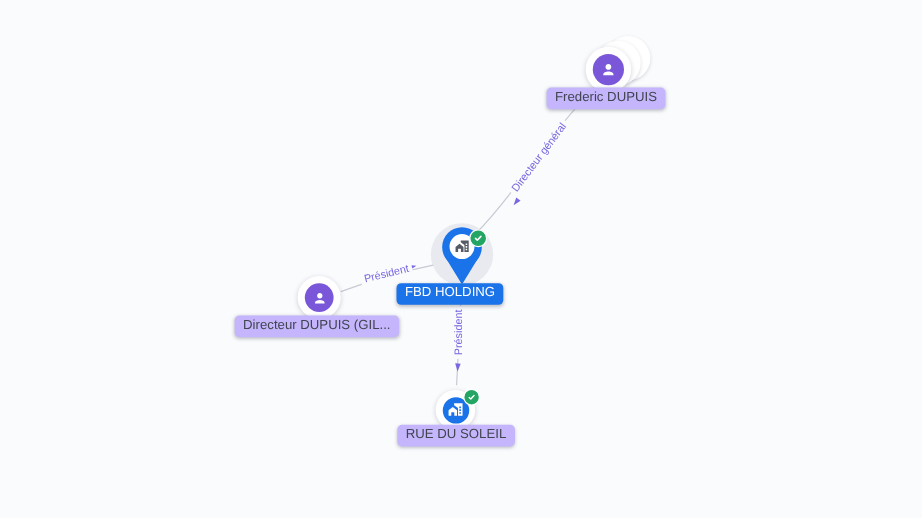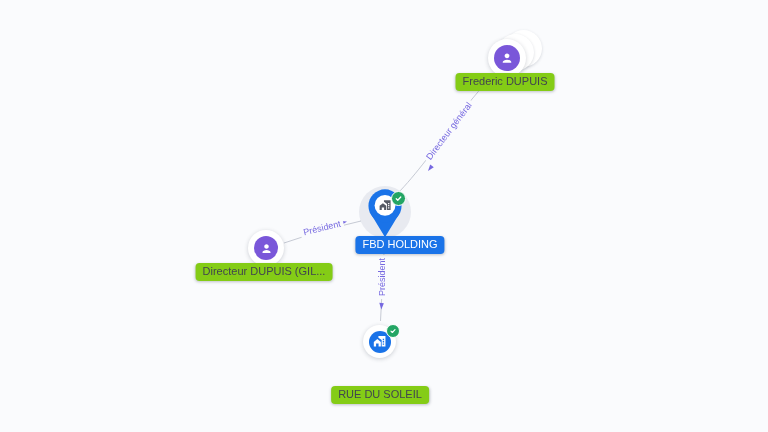--- a/index.html
+++ b/index.html
@@ -27,21 +27,21 @@
   }
   .inner-avatar { border-radius:50%; display:flex; align-items:center; justify-content:center; }
   .avatar-person { background:#7a57d9; }
   .avatar-company { background:#1a73e8; }
   .badge {
     position:absolute; background:#23a564; border:1.5px solid #fff; border-radius:50%;
     display:flex; align-items:center; justify-content:center; z-index:5;
   }
   .label-pill {
     position:absolute; z-index:4; transform:translateX(-50%);
-    background:#84cc16; color:#41454f; font-size:11px; line-height:13px;
+    background:#c4b5fd; color:#41454f; font-size:11px; line-height:13px;
     padding:2px 7px 3px 7px; border-radius:4px; white-space:nowrap;
     box-shadow:0 1px 3px rgba(40,50,70,0.28); cursor:pointer;
   }
   .label-pill.primary { background:#1a73e8; color:#fff; }
   svg { display:block; }
 </style>
 </head>
 <body>
 
 <div class="canvas">
@@ -71,21 +71,21 @@
       <g transform="translate(15.5,13) scale(0.54)" fill="#565a64">
         <path fill-rule="evenodd" d="M10 2h13v19h-7V9.4L10 5V2zm8 5h2.5v2.5H18V7zm0 4.3h2.5v2.5H18v-2.5zm0 4.4h2.5v2.5H18v-2.5zM1.5 21v-8.3L8 7.5l6.5 5.2V21h-4.2v-5.2H5.7V21H1.5z"></path>
       </g>
     </svg>
     <div class="badge" style="left:27px; top:4px; width:13px; height:13px;">
       <svg width="9" height="9" viewBox="0 0 24 24">
           <path fill="none" stroke="#fff" stroke-width="3.5" stroke-linecap="round" stroke-linejoin="round" d="M6 12.5l4 4 8-8.5"></path>
         </svg>
     </div>
   </div>
-  <div class="label-pill primary" style="left:400px; top:236px;">FBD HOLDING</div>
+  <div class="label-pill primary" style="left:375px; top:236px;">FBD HOLDING</div>
 
   <div class="node" style="left:488px; top:30px; width:56px; height:48px;">
     <div class="stack-circle" style="left:17px; top:0px; width:37px; height:37px;"></div>
     <div class="stack-circle" style="left:9px; top:4px; width:37px; height:37px;"></div>
     <div class="node-circle" style="left:0px; top:9px; width:38px; height:38px;">
       <div class="inner-avatar avatar-person" style="width:26px; height:26px;">
         <svg width="16" height="16" viewBox="0 0 24 24" fill="#fff">
           <path d="M12 12.3c2 0 3.6-1.6 3.6-3.6S14 5.1 12 5.1 8.4 6.7 8.4 8.7s1.6 3.6 3.6 3.6zm0 2.2c-3.1 0-6.4 1.55-6.4 3.5v1.2h12.8V18c0-1.95-3.3-3.5-6.4-3.5z"></path>
         </svg>
       </div>
@@ -111,15 +111,15 @@
           <path fill-rule="evenodd" d="M10 2h13v19h-7V9.4L10 5V2zm8 5h2.5v2.5H18V7zm0 4.3h2.5v2.5H18v-2.5zm0 4.4h2.5v2.5H18v-2.5zM1.5 21v-8.3L8 7.5l6.5 5.2V21h-4.2v-5.2H5.7V21H1.5z"></path>
         </svg>
       </div>
     </div>
     <div class="badge" style="left:23px; top:0px; width:12px; height:12px;">
       <svg width="8" height="8" viewBox="0 0 24 24">
           <path fill="none" stroke="#fff" stroke-width="3.5" stroke-linecap="round" stroke-linejoin="round" d="M6 12.5l4 4 8-8.5"></path>
         </svg>
     </div>
   </div>
-  <div class="label-pill" style="left:380px; top:354px;margin-top:32px;">RUE DU SOLEIL</div>
+  <div class="label-pill" style="left:380px; top:354px;">RUE DU SOLEIL</div>
 
 </div>
 
 </body></html>

